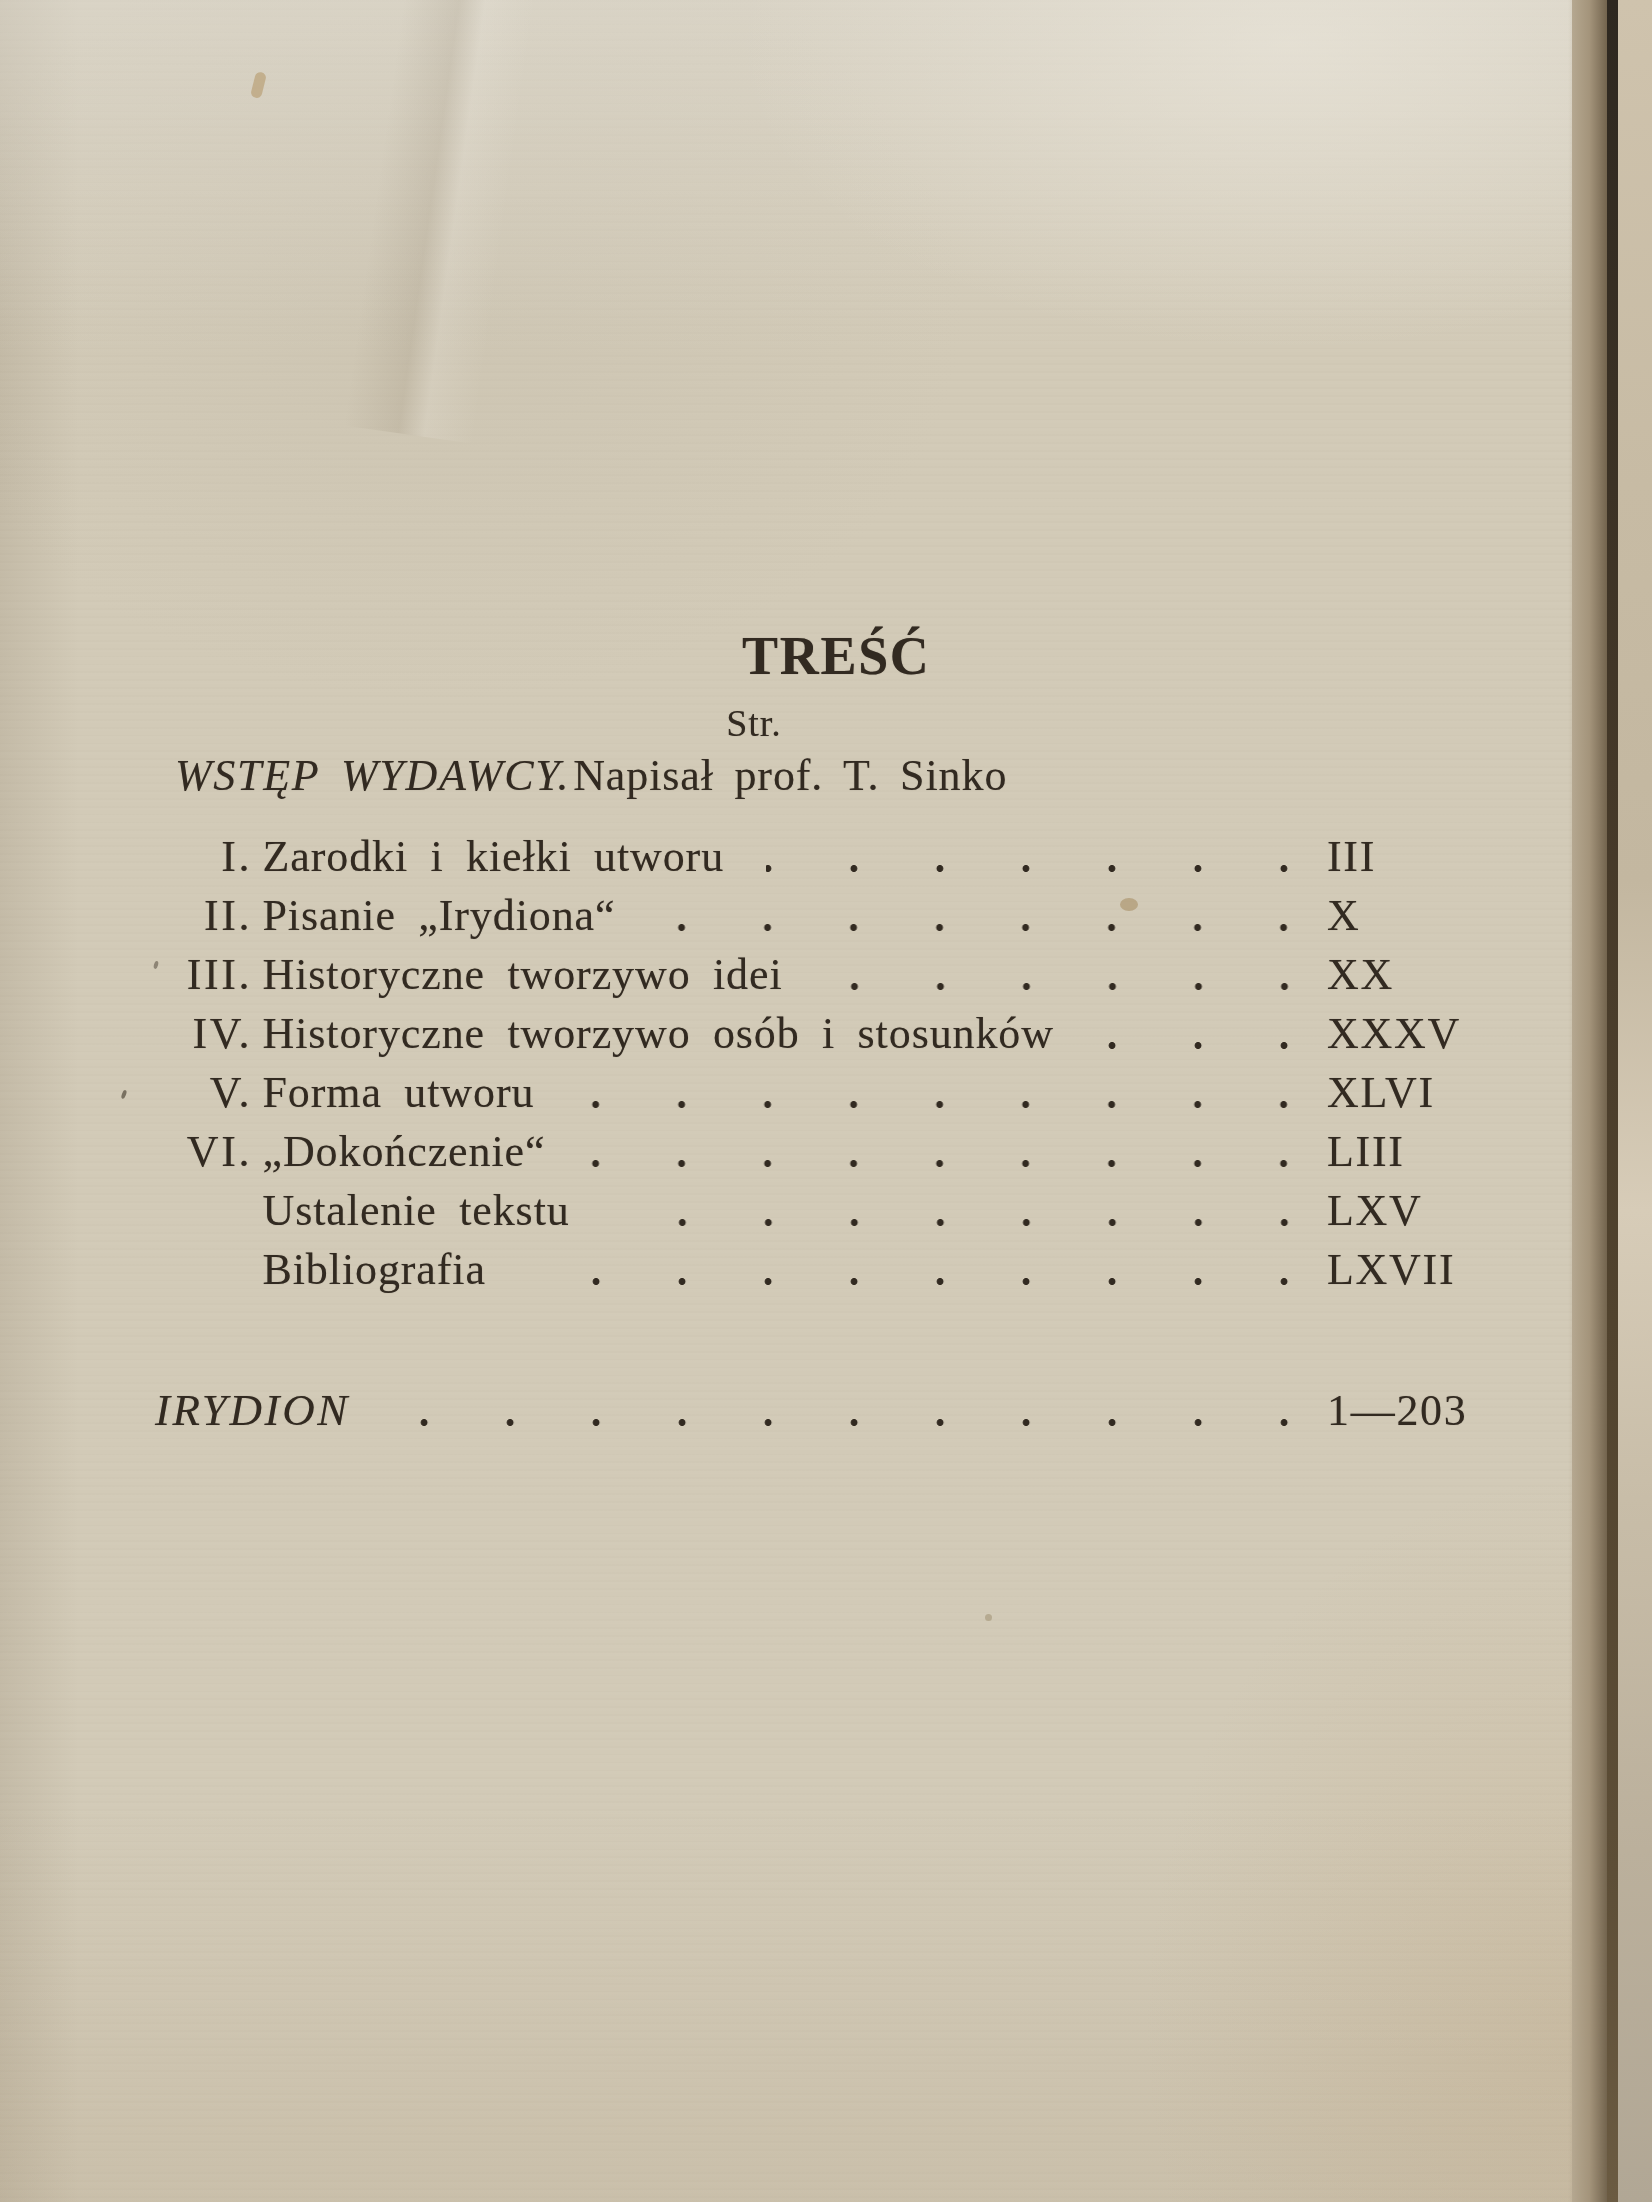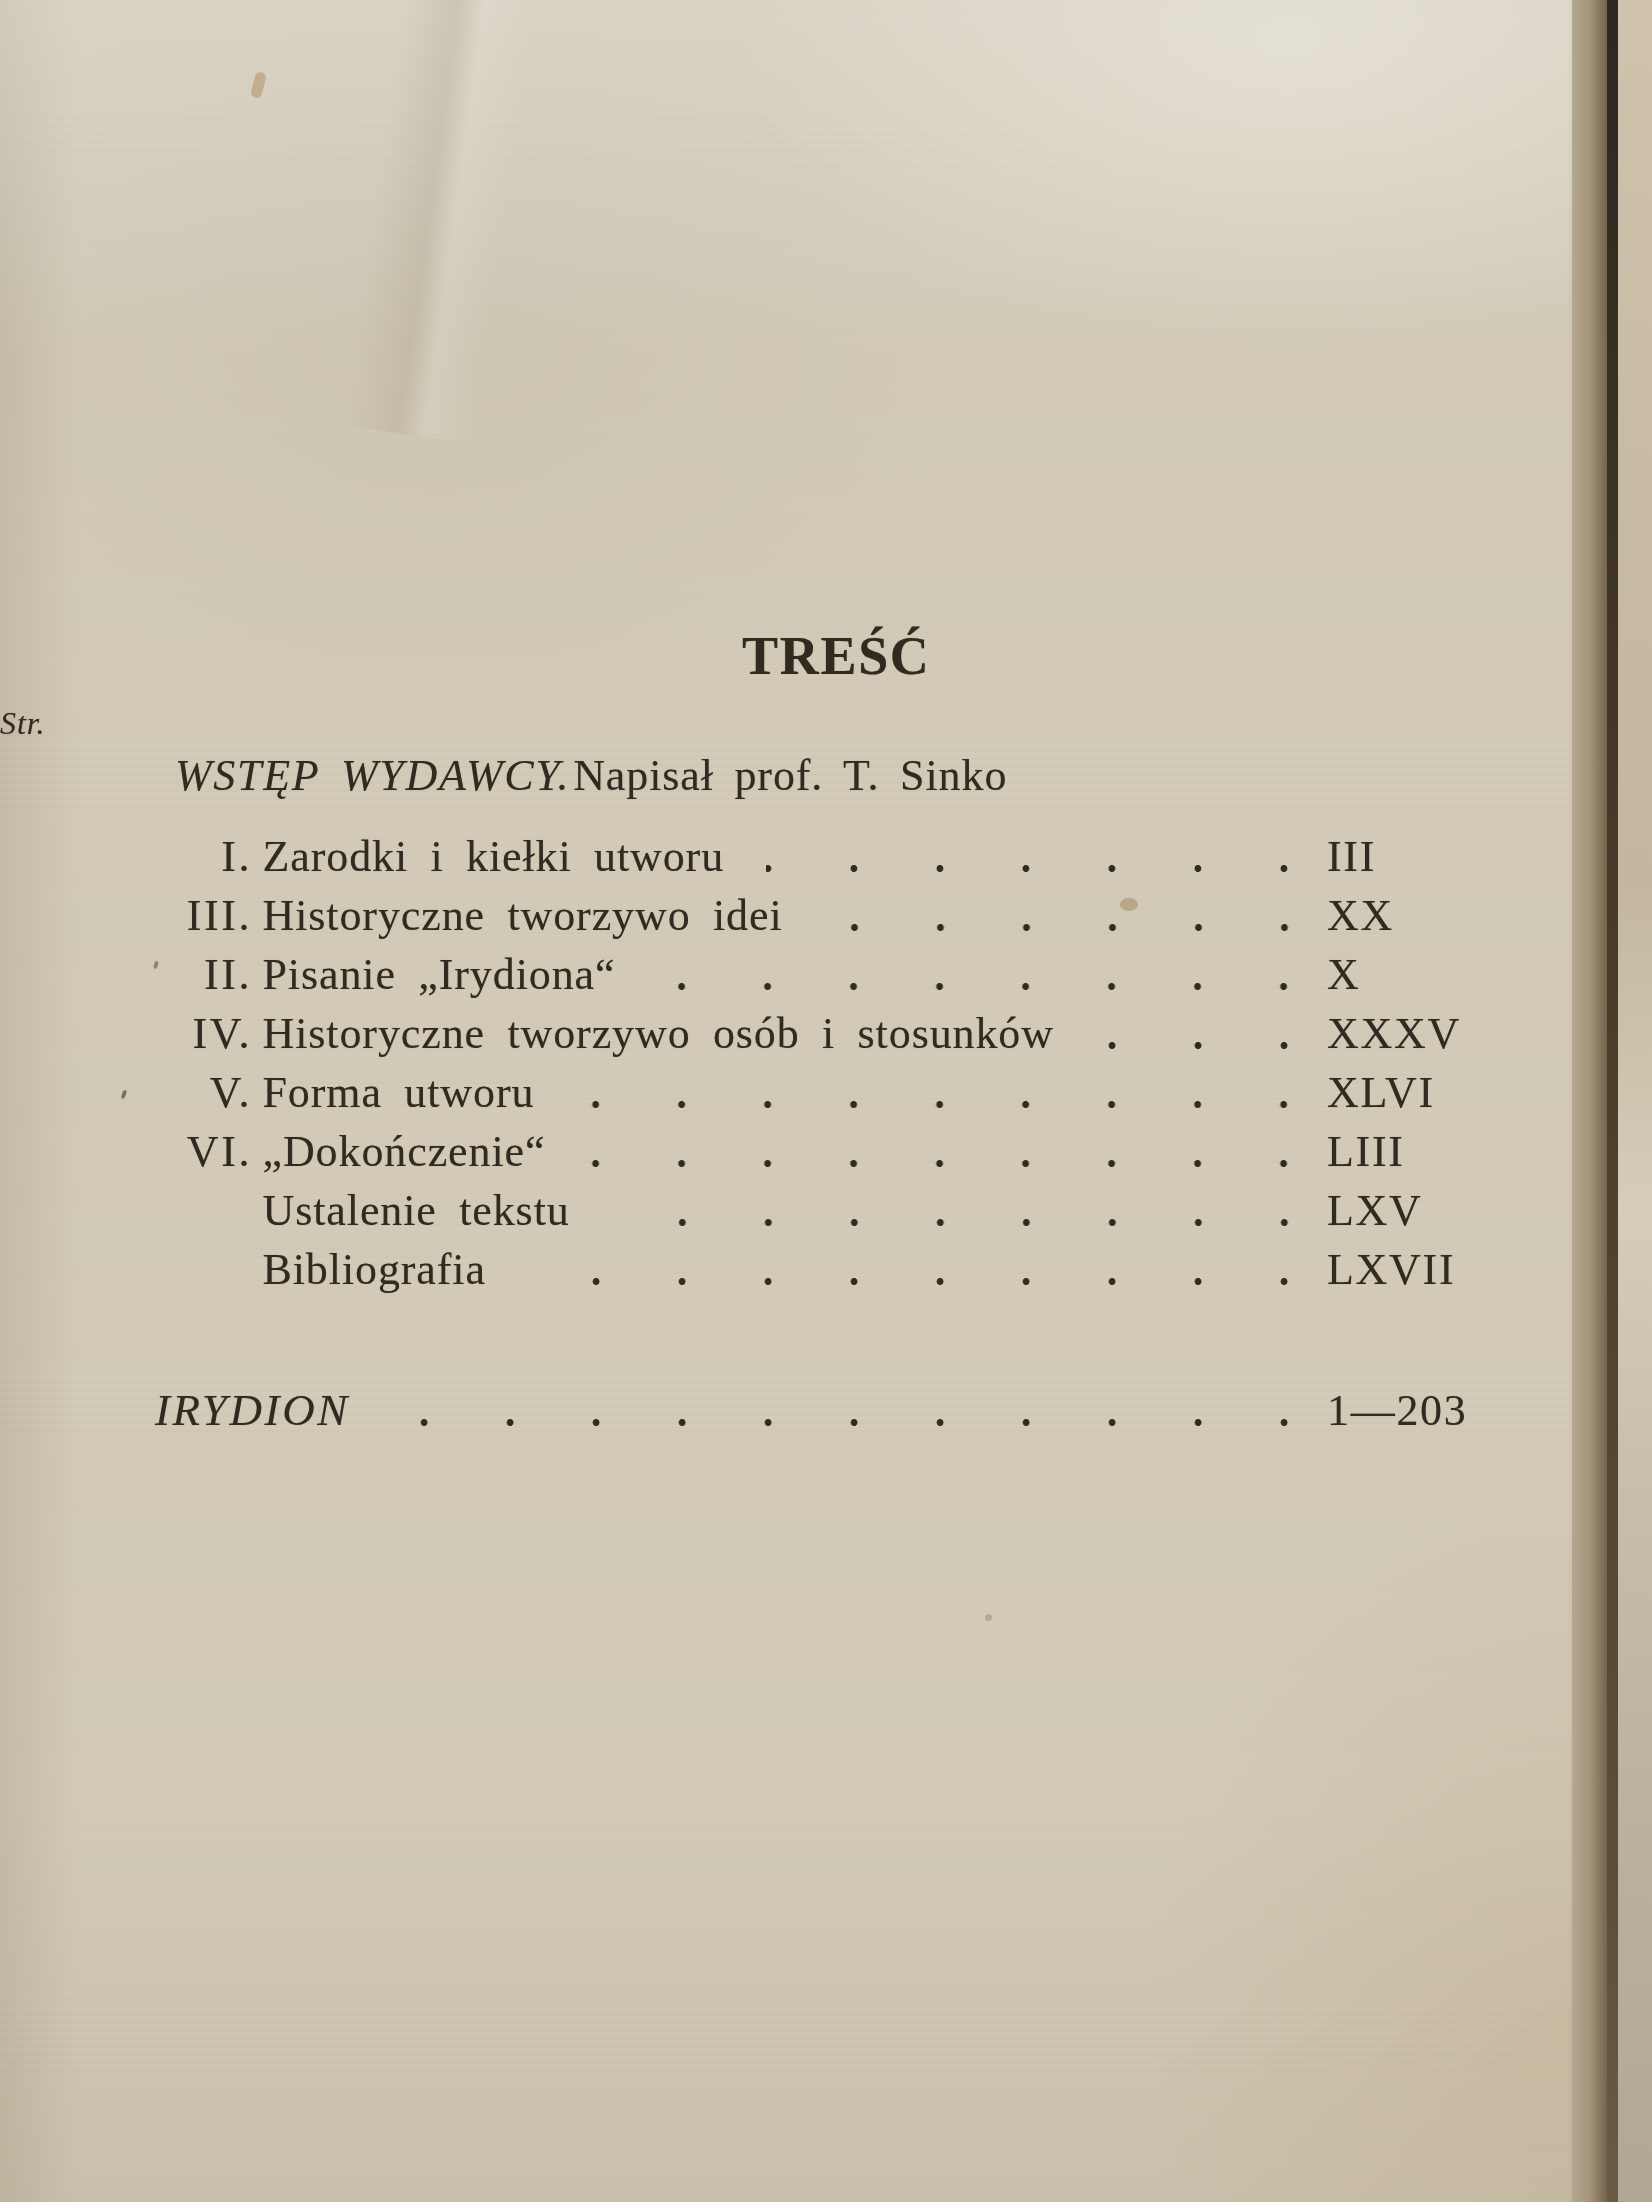--- a/index.html
+++ b/index.html
@@ -61,24 +61,23 @@
 
   
   .page-title{
     position:absolute;left:742px;top:629px;
     font-size:54px;line-height:54px;letter-spacing:1.7px;
     text-shadow:0 0 0.9px rgba(50,42,33,0.45);
     white-space:nowrap;
     font-weight:bold;
   }
   .col-header{
-    position:absolute;left:0;top:704px;width:1508px;text-align:left;
-    font-size:32px;line-height:38px;letter-spacing:0.9px;
+    position:absolute;left:0;top:704px;width:1508px;text-align:center;
+    font-size:38px;line-height:38px;letter-spacing:0.9px;
     text-shadow:0 0 0.9px rgba(50,42,33,0.4);
-    font-style:italic;
   }
   .intro-line{
     position:absolute;left:175px;top:754px;
     font-size:44px;line-height:44px;white-space:nowrap;
     letter-spacing:0.9px;word-spacing:8.7px;
     text-shadow:0 0 0.9px rgba(50,42,33,0.4);
   }
   .intro-heading{font-style:italic;letter-spacing:1.7px;}
   .intro-author{margin-left:3px;}
 
@@ -128,30 +127,30 @@
     </div>
 
     <div class="toc">
       <div class="toc-row">
         <span class="toc-num">I.</span>
         <span class="toc-label">Zarodki i kiełki utworu</span>
         <span class="dot-leader"></span>
         <span class="toc-page">III</span>
       </div>
       <div class="toc-row">
+        <span class="toc-num">II.</span>
+        <span class="toc-label">Pisanie „Irydiona“</span>
+        <span class="dot-leader"></span>
+        <span class="toc-page">X</span>
+      </div>
+      <div class="toc-row">
         <span class="toc-num">III.</span>
         <span class="toc-label">Historyczne tworzywo idei</span>
         <span class="dot-leader"></span>
         <span class="toc-page">XX</span>
-      </div>
-      <div class="toc-row">
-        <span class="toc-num">II.</span>
-        <span class="toc-label">Pisanie „Irydiona“</span>
-        <span class="dot-leader"></span>
-        <span class="toc-page">X</span>
       </div>
       <div class="toc-row">
         <span class="toc-num">IV.</span>
         <span class="toc-label">Historyczne tworzywo osób i stosunków</span>
         <span class="dot-leader"></span>
         <span class="toc-page">XXXV</span>
       </div>
       <div class="toc-row">
         <span class="toc-num">V.</span>
         <span class="toc-label">Forma utworu</span>

